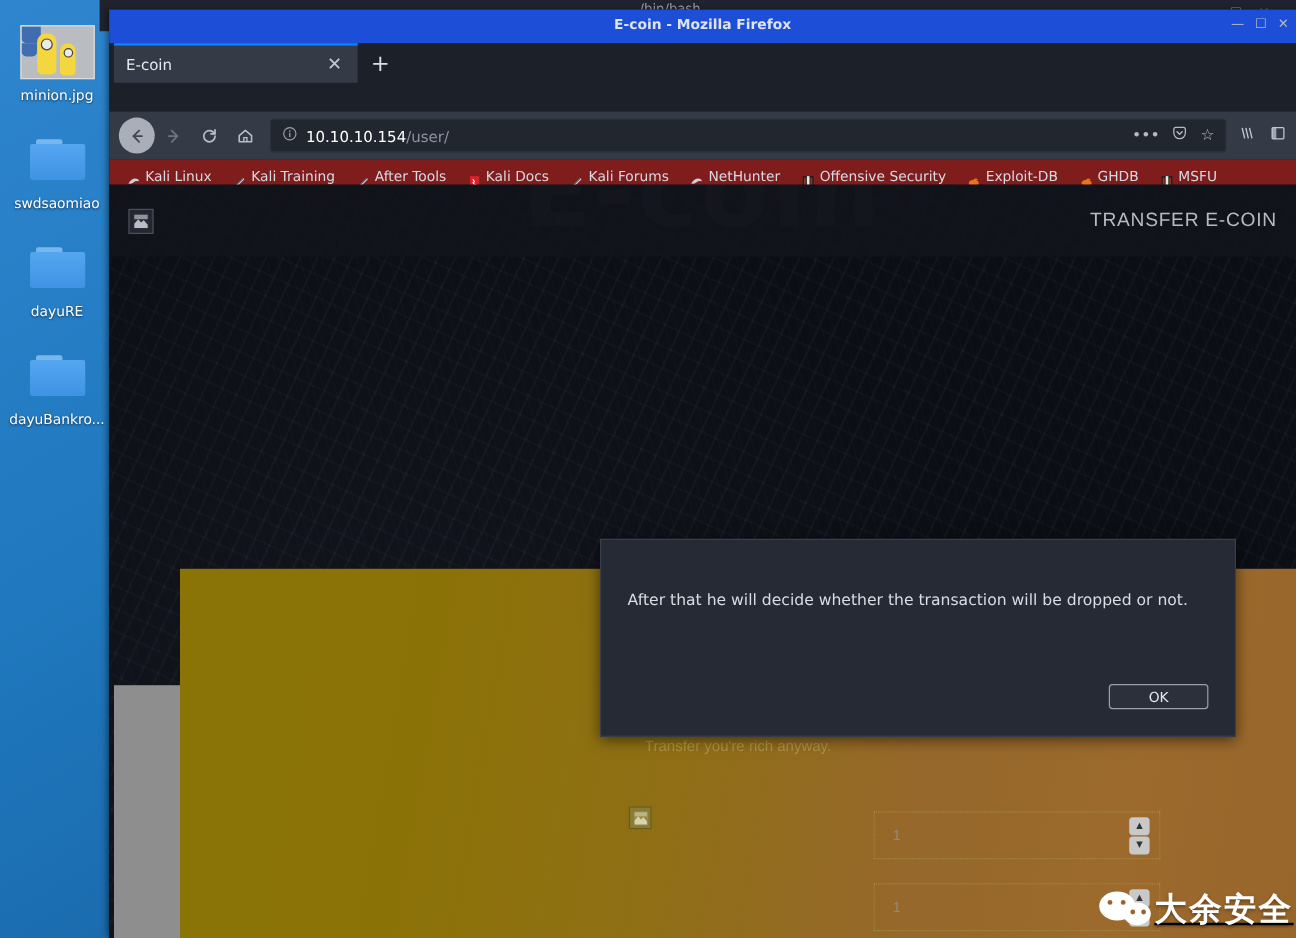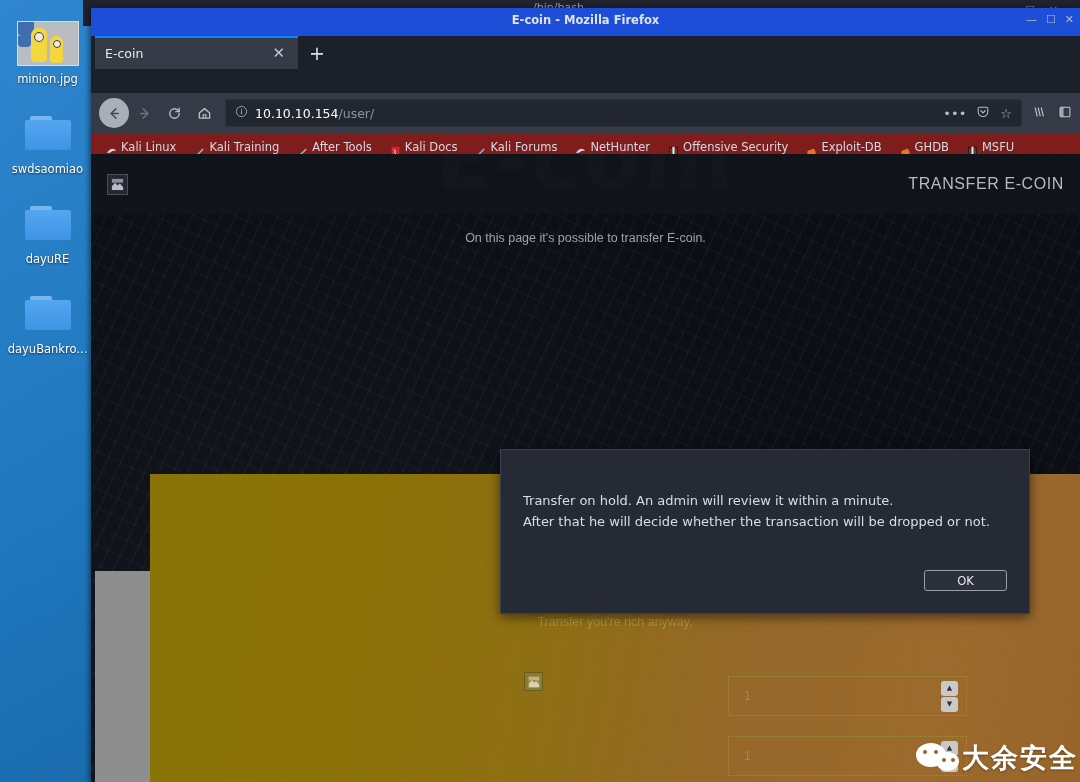--- a/index.html
+++ b/index.html
@@ -250,21 +250,21 @@
   #modal-ok {
     position:absolute; right:22px; bottom:22px; width:83px; height:21px;
     background:#31364180; border:1px solid #9aa0ab; border-radius:3px;
     color:#e6e9ef; font-size:11.5px; display:flex; align-items:center; justify-content:center;
     cursor:pointer;
   }
 
   
   #watermark {
     position:absolute; right:2px; bottom:30px; display:flex; align-items:center;
-    gap:2px; z-index:60;
+    gap:2px; z-index:60;text-decoration:underline;
   }
   #wechat-mark { width:44px; height:32px; position:relative; flex:none;}
   #wechat-mark .bub {
     position:absolute; background:#fff; border-radius:50%;
   }
   #wechat-mark .big { left:0; top:1px; width:30px; height:24px; }
   #wechat-mark .sml { left:20px; top:10px; width:23px; height:19px; }
   #wechat-mark .tail1 { left:3px; top:21px; width:8px; height:8px; background:#fff; border-radius:0 0 0 8px; }
   #wechat-mark .tail2 { left:36px; top:26px; width:7px; height:7px; background:#fff; border-radius:0 0 8px 0; }
   #wechat-mark .d { position:absolute; width:4px; height:4px; background:#97652a; border-radius:50%;}
@@ -529,21 +529,20 @@
       <span class="broken-img">
         <svg width="13" height="13" viewBox="0 0 14 14">
             <rect x="0" y="0" width="14" height="14" fill="#2b2f38"></rect>
             <path d="M1 9 L4.5 5 L7 8 L9.5 6 L13 10 V13 H1 Z" fill="#b9bec8"></path>
             <rect x="1" y="1" width="12" height="4" fill="#8f949e"></rect>
           </svg>
       </span>
       <span id="nav-link">TRANSFER E-COIN</span>
     </div>
 
-    <div id="page-sub">On this page it's possible to transfer E-coin.</div>
 
     <div id="gray-strip"></div>
 
     <div id="gold-panel">
       <div id="gold-inner">
 
         <div id="because">Transfer you're rich anyway.</div>
 
         <span class="form-broken-img">
           <svg width="12" height="12" viewBox="0 0 14 14">
@@ -572,21 +571,20 @@
         <div id="field-note">
           <div class="val">1</div>
 
         </div>
 
       </div>
     </div>
 
     <div id="modal">
       <div id="modal-msg">
-        <div>Transfer on hold. An admin will review it within a minute.</div>
         <div>After that he will decide whether the transaction will be dropped or not.</div>
       </div>
       <div id="modal-ok">OK</div>
     </div>
 
     <div id="watermark">
       <span id="wechat-mark">
         <span class="bub big"></span>
         <span class="bub sml"></span>
         <span class="tail1"></span>

